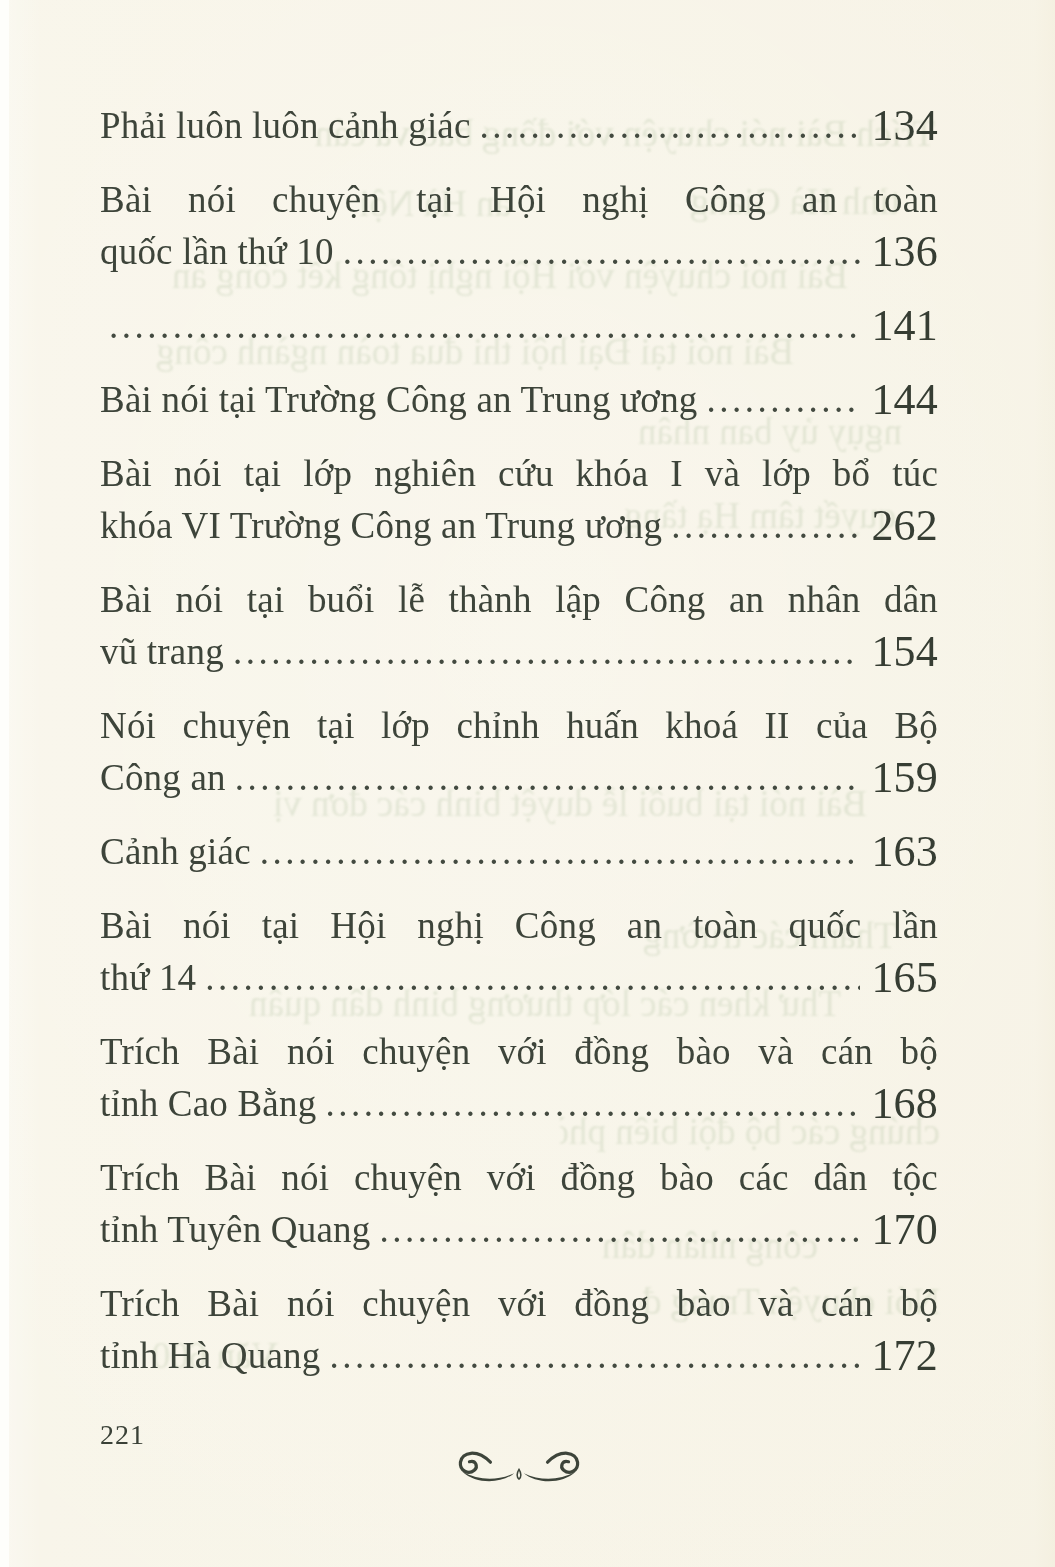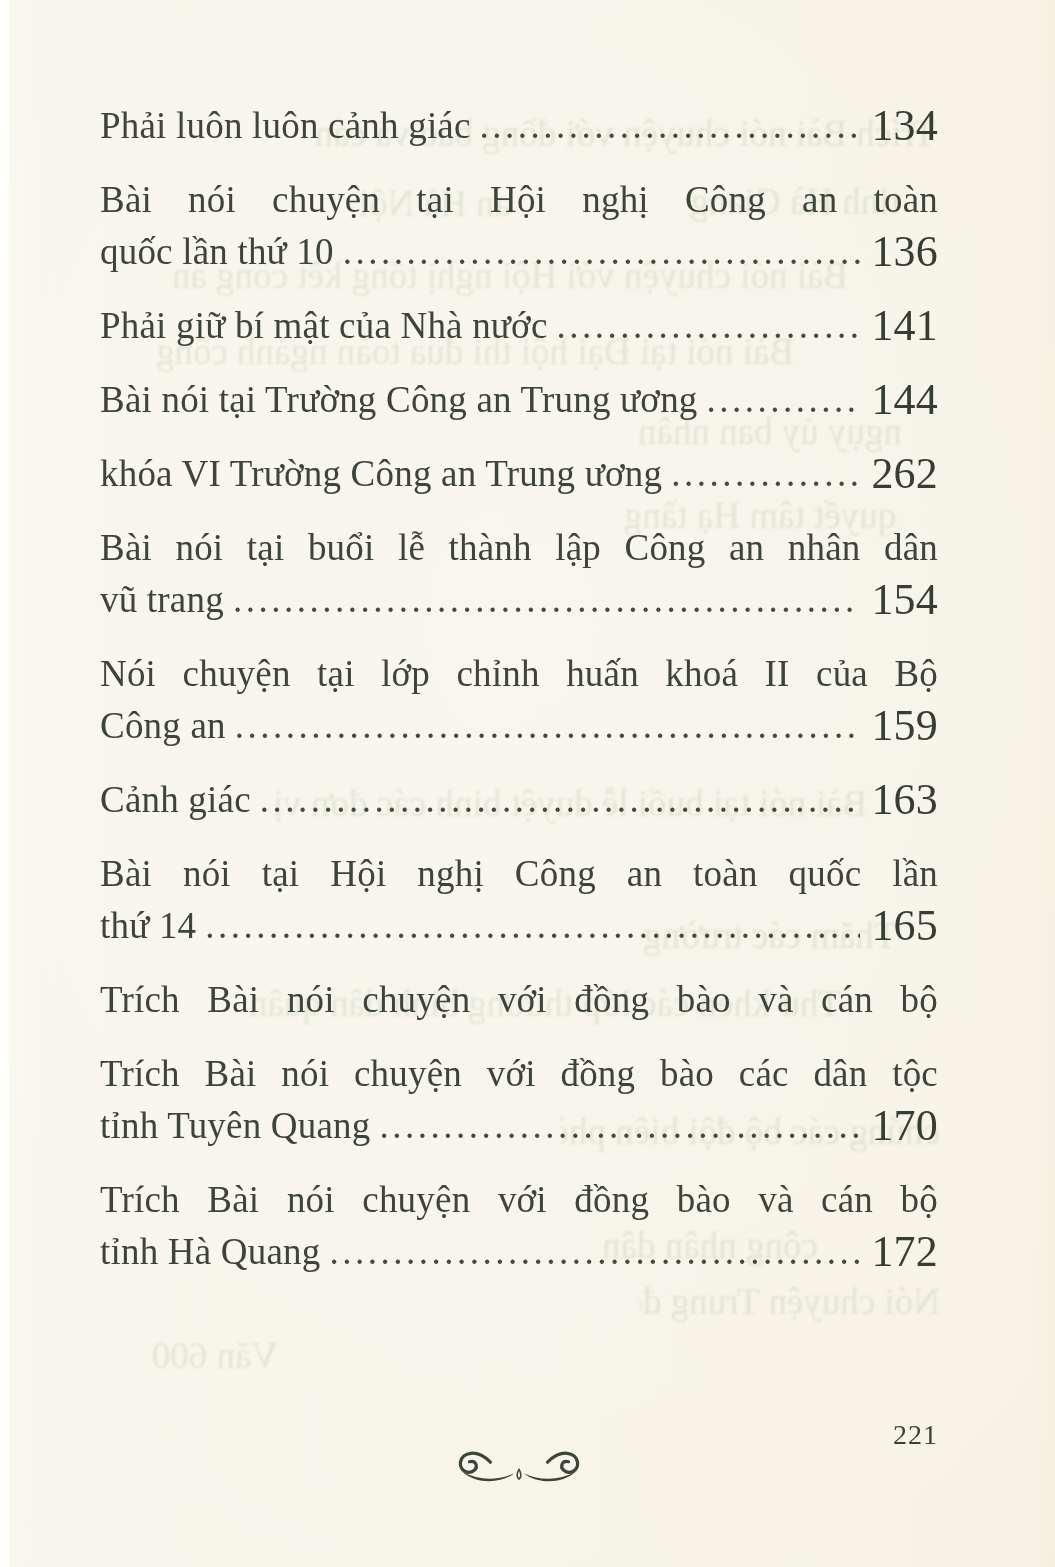--- a/index.html
+++ b/index.html
@@ -63,21 +63,21 @@
     content:"........................................................................................................................";
   }
   .page-ref{
     flex:none;
     font-size:44px;
     color:#363d33;
   }
   .footer{
     position:absolute;
     left:100px;top:1419px;width:838px;
-    text-align:right;
+    text-align:left;
   }
   .folio{
     font-size:28px;
     letter-spacing:1px;
     color:#3a4137;
   }
   .flourish{
     display:block;
     margin:-5px auto 0;
     width:126px;height:40px;
@@ -118,33 +118,33 @@
       <div class="entry">
     <div class="line-first">Bài nói chuyện tại Hội nghị Công an toàn</div>
         <div class="line-last">
       <span class="entry-title">quốc lần thứ 10</span>
       <span class="dot-leader"></span>
       <span class="page-ref">136</span>
     </div>
   </div>
       <div class="entry">
     <div class="line-last">
-      <span class="entry-title">Phải giữ bí mật của Nhà nước</span>
       <span class="dot-leader"></span>
       <span class="page-ref">141</span>
     </div>
   </div>
       <div class="entry">
     <div class="line-last">
       <span class="entry-title">Bài nói tại Trường Công an Trung ương</span>
       <span class="dot-leader"></span>
       <span class="page-ref">144</span>
     </div>
   </div>
       <div class="entry">
+    <div class="line-first">Bài nói tại lớp nghiên cứu khóa I và lớp bổ túc</div>
         <div class="line-last">
       <span class="entry-title">khóa VI Trường Công an Trung ương</span>
       <span class="dot-leader"></span>
       <span class="page-ref">262</span>
     </div>
   </div>
       <div class="entry">
     <div class="line-first">Bài nói tại buổi lễ thành lập Công an nhân dân</div>
         <div class="line-last">
       <span class="entry-title">vũ trang</span>
@@ -170,20 +170,25 @@
       <div class="entry">
     <div class="line-first">Bài nói tại Hội nghị Công an toàn quốc lần</div>
         <div class="line-last">
       <span class="entry-title">thứ 14</span>
       <span class="dot-leader"></span>
       <span class="page-ref">165</span>
     </div>
   </div>
       <div class="entry">
     <div class="line-first">Trích Bài nói chuyện với đồng bào và cán bộ</div>
+        <div class="line-last">
+      <span class="entry-title">tỉnh Cao Bằng</span>
+      <span class="dot-leader"></span>
+      <span class="page-ref">168</span>
+    </div>
   </div>
       <div class="entry">
     <div class="line-first">Trích Bài nói chuyện với đồng bào  các dân tộc</div>
         <div class="line-last">
       <span class="entry-title">tỉnh Tuyên Quang</span>
       <span class="dot-leader"></span>
       <span class="page-ref">170</span>
     </div>
   </div>
       <div class="entry">

